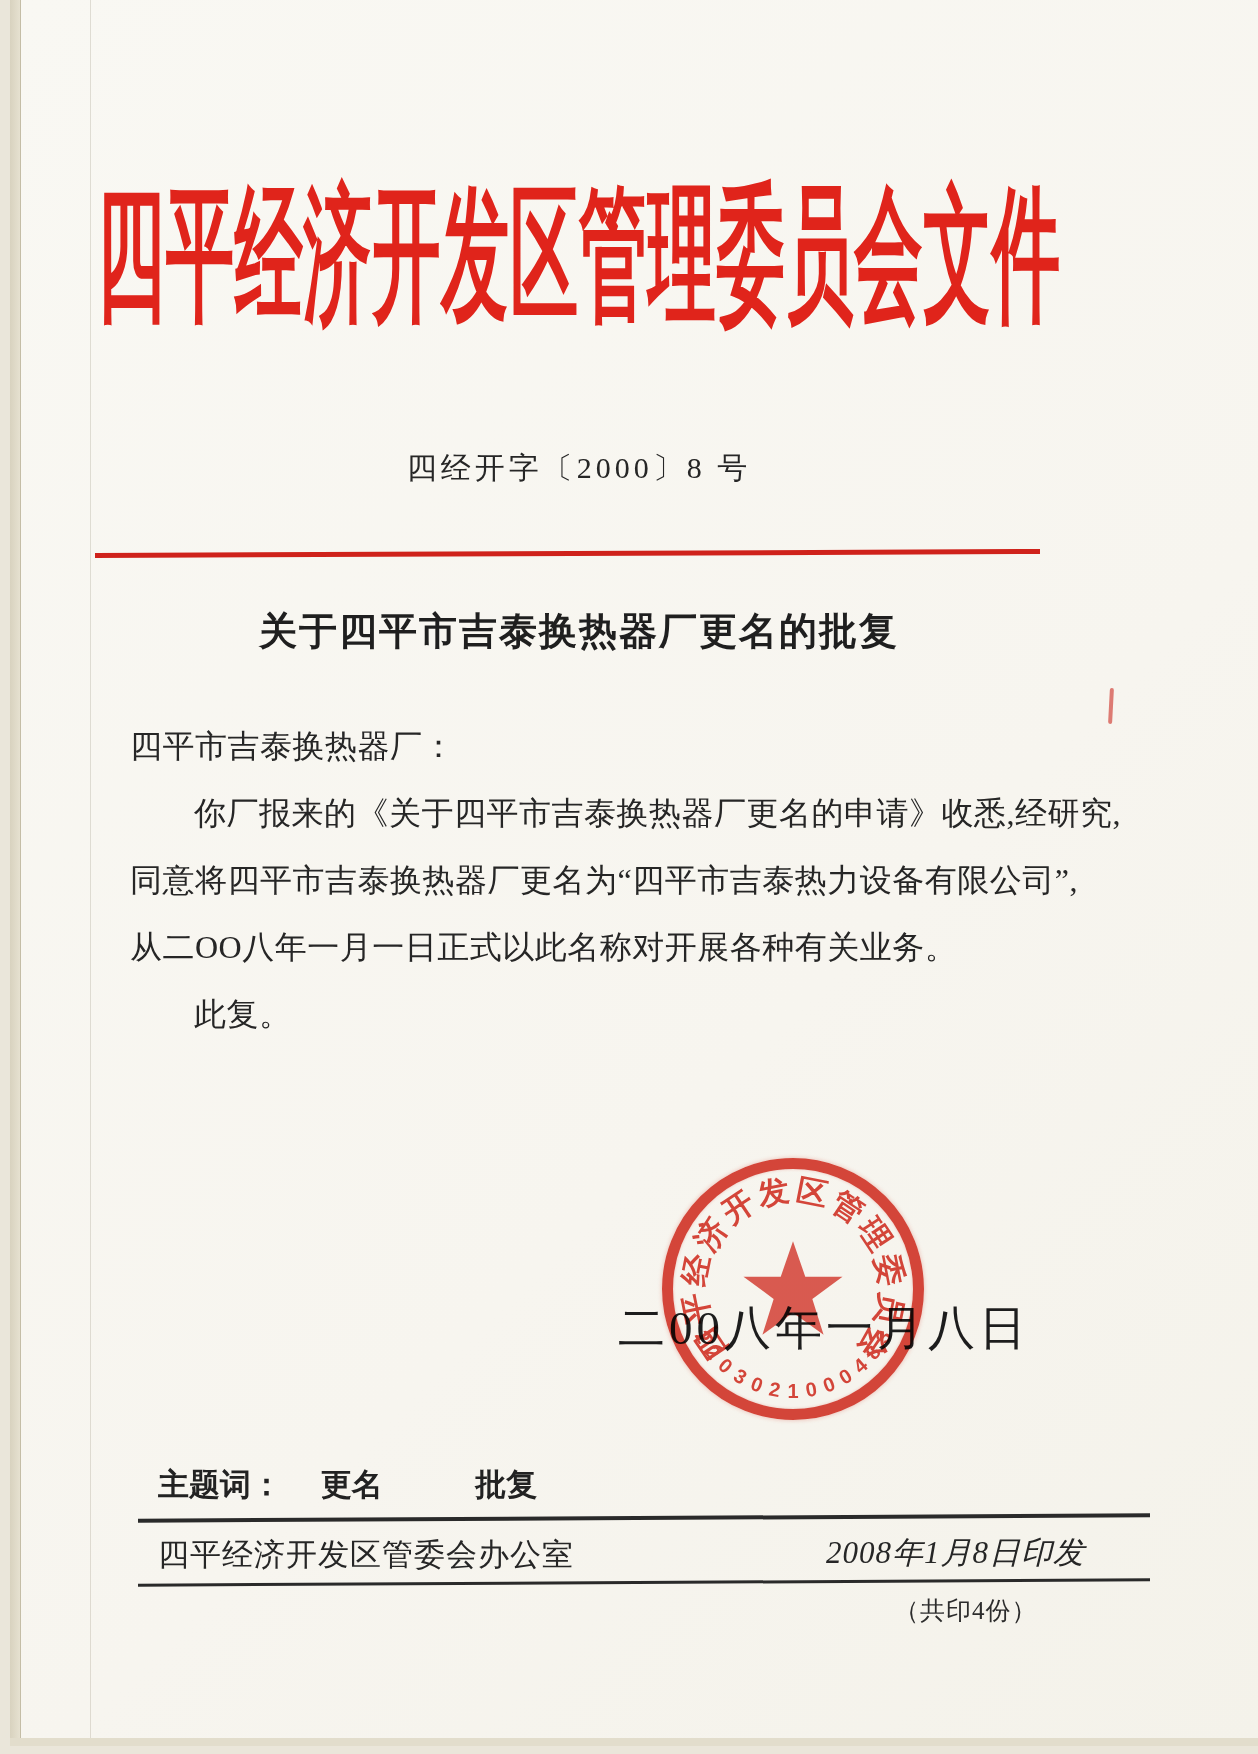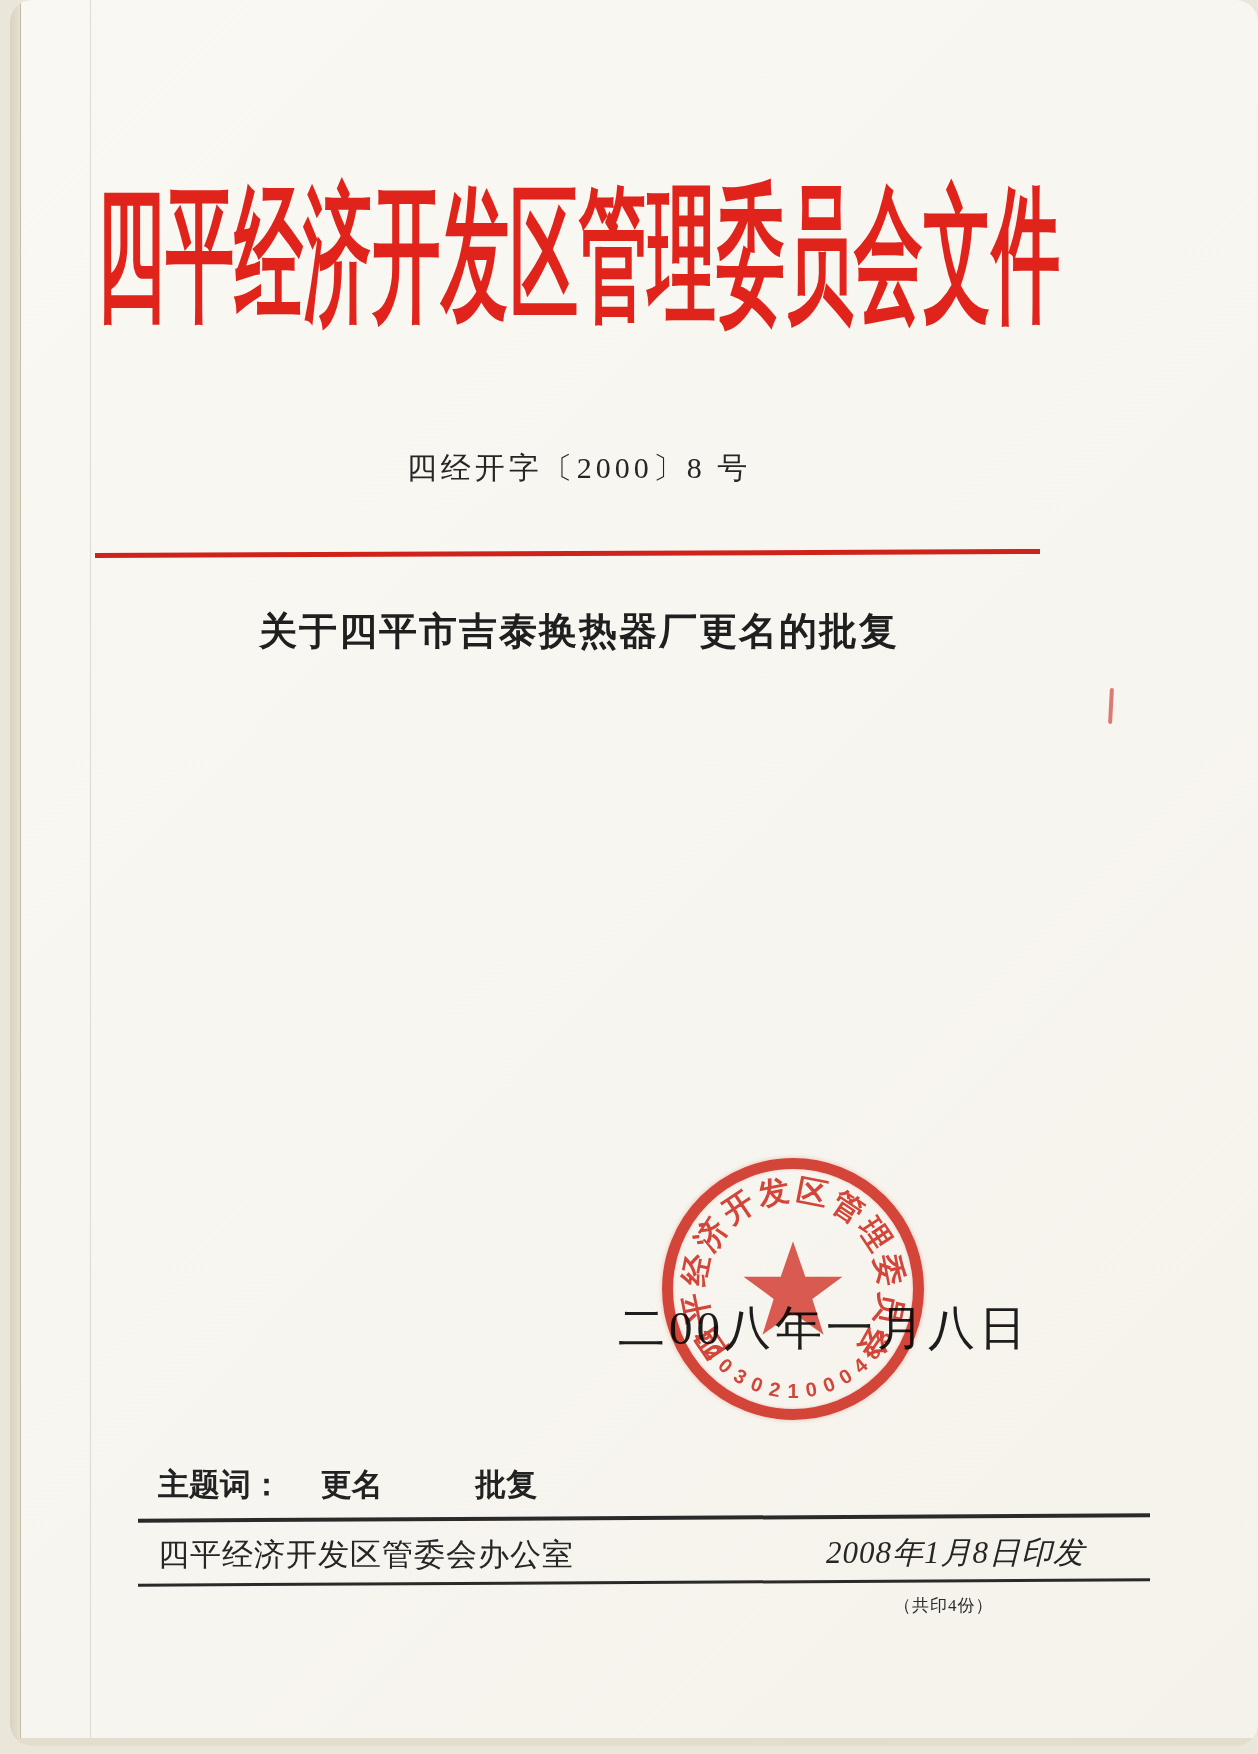--- a/index.html
+++ b/index.html
@@ -6,21 +6,20 @@
   body{
     width:1258px;height:1754px;
     background:#eae6da;
     font-family:"Liberation Serif","DejaVu Serif",serif;
     position:relative;overflow:hidden;
   }
   .paper{
     position:absolute;left:10px;top:0;right:0;bottom:8px;
     background:linear-gradient(135deg,#f9f8f3 0%,#f7f5ef 60%,#f4f2ea 100%);
     overflow:hidden;
-    border-radius:22px;
   }
   .edge-strip{
     position:absolute;left:0;top:0;bottom:0;width:10px;
     background:linear-gradient(90deg,#d8d2bf,#e6e1d0);
     border-right:1px solid #c4bda6;
   }
   .bottom-strip{
     position:absolute;left:0;right:0;bottom:0;height:8px;
     background:#e2ddcc;
   }
@@ -123,21 +122,21 @@
   .footer-office{
     position:absolute;left:148px;top:1534px;
     font-size:31px;color:#262626;letter-spacing:1px;white-space:nowrap;
   }
   .footer-date{
     position:absolute;left:816px;top:1532px;
     font-size:31px;color:#262626;letter-spacing:1px;white-space:nowrap;font-style:italic;
   }
   .footer-copies{
     position:absolute;left:884px;top:1594px;
-    font-size:17px;color:#2c2c2c;letter-spacing:1px;white-space:nowrap;
+    font-size:25px;color:#2c2c2c;letter-spacing:1px;white-space:nowrap;
   }
 </style>
 </head>
 <body>
 
 <div class="paper">
 
   <div class="scan-line"></div>
 
   <div class="center-col header-title">
@@ -147,20 +146,27 @@
   <div class="center-col doc-number">
     <span>四经开字〔2000〕8 号</span>
   </div>
 
   <div class="red-rule"></div>
 
   <div class="center-col doc-title">
     <span>关于四平市吉泰换热器厂更名的批复</span>
   </div>
 
+  <div class="body-block">
+    <div class="body-line">四平市吉泰换热器厂：</div>
+    <div class="body-line indent">你厂报来的《关于四平市吉泰换热器厂更名的申请》收悉,经研究,</div>
+    <div class="body-line">同意将四平市吉泰换热器厂更名为“四平市吉泰热力设备有限公司”,</div>
+    <div class="body-line">从二OO八年一月一日正式以此名称对开展各种有关业务。</div>
+    <div class="body-line indent">此复。</div>
+  </div>
 
   <div class="red-mark"></div>
 
   <div class="date-line">二00八年一月八日</div>
 
   <div class="seal">
     <div class="seal-ring"></div>
     <svg class="seal-star" viewBox="0 0 100 100">
       <polygon points="50,4 61.8,38.2 97.6,38.2 68.6,59.5 79.4,93.9 50,72.8 20.6,93.9 31.4,59.5 2.4,38.2 38.2,38.2" fill="#d8382c" opacity="0.88"></polygon>
     </svg>

